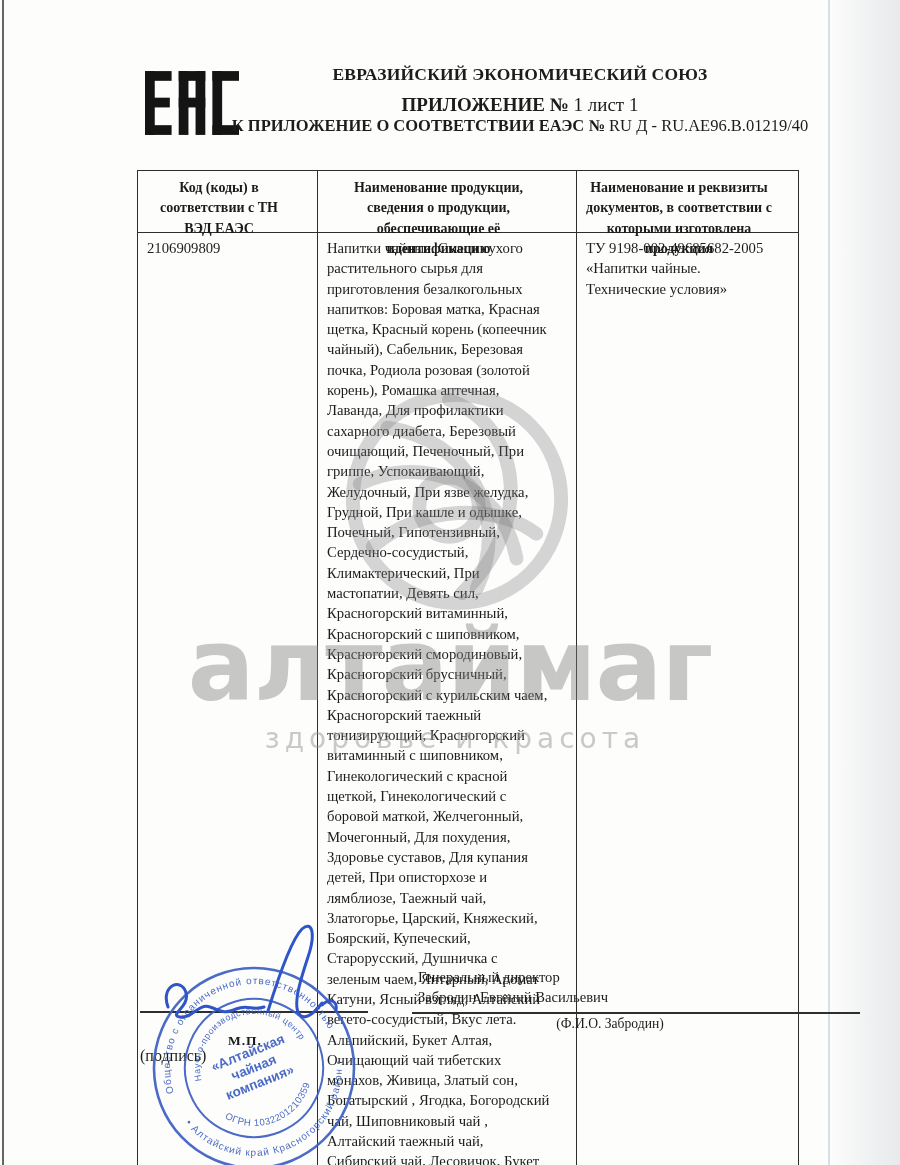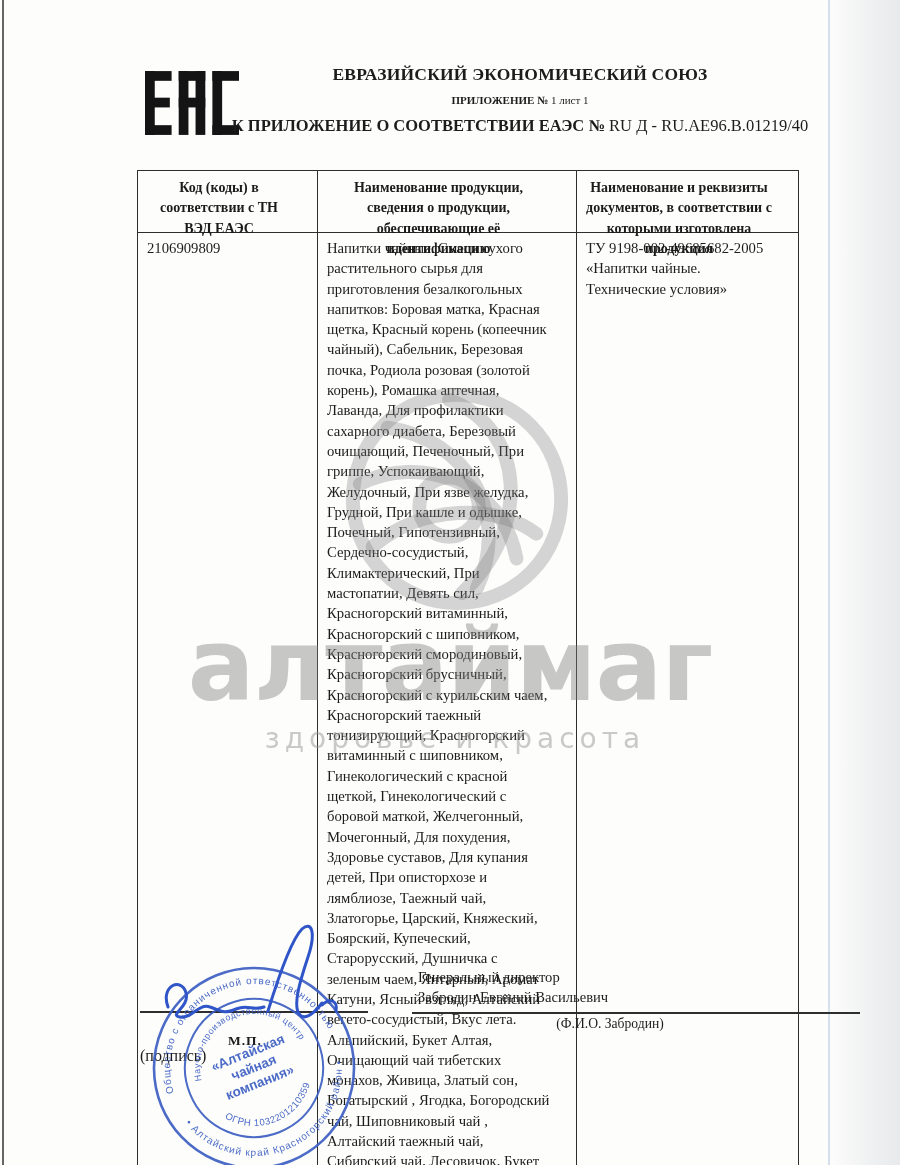--- a/index.html
+++ b/index.html
@@ -9,21 +9,21 @@
   
   .edge-line-left{position:absolute;left:2px;top:0;width:2px;height:1165px;background:#4a4a4a;opacity:.85;}
   .edge-shade-right{position:absolute;right:0;top:0;width:72px;height:1165px;
         background:linear-gradient(to right, rgba(120,130,150,0) 0%, rgba(120,130,150,.10) 60%, rgba(120,130,150,.16) 100%);}
   .edge-line-right{position:absolute;left:828px;top:0;width:2px;height:1165px;background:rgba(140,165,205,.35);}
 
   
   .eac{position:absolute;left:145px;top:64px;width:94px;height:78px;}
   .hdr{position:absolute;text-align:center;font-weight:bold;white-space:nowrap;}
   .hdr-union{left:270px;top:64px;width:500px;font-size:17.5px;letter-spacing:.2px;}
-  .hdr-app{left:270px;top:94px;width:500px;font-size:11px;}
+  .hdr-app{left:270px;top:94px;width:500px;font-size:19px;}
   .hdr-decl{left:180px;top:116px;width:680px;font-size:16.5px;}
   .hdr-app .reg,.hdr-decl .reg{font-weight:normal;}
   .subtitle{position:absolute;left:118px;top:148px;width:700px;text-align:center;
         font-weight:bold;font-size:14.8px;white-space:nowrap;}
 
   
   .decl-table{position:absolute;left:137px;top:170px;width:660px;border:1.6px solid #2e2e2e;
         display:grid;grid-template-columns:180px 259px 1fr;}
   .decl-table .cell{border-right:1.4px solid #2e2e2e;padding:5px 26px 6px 9px;box-sizing:border-box;}
   .decl-table .cell:nth-child(3n){border-right:none;}

